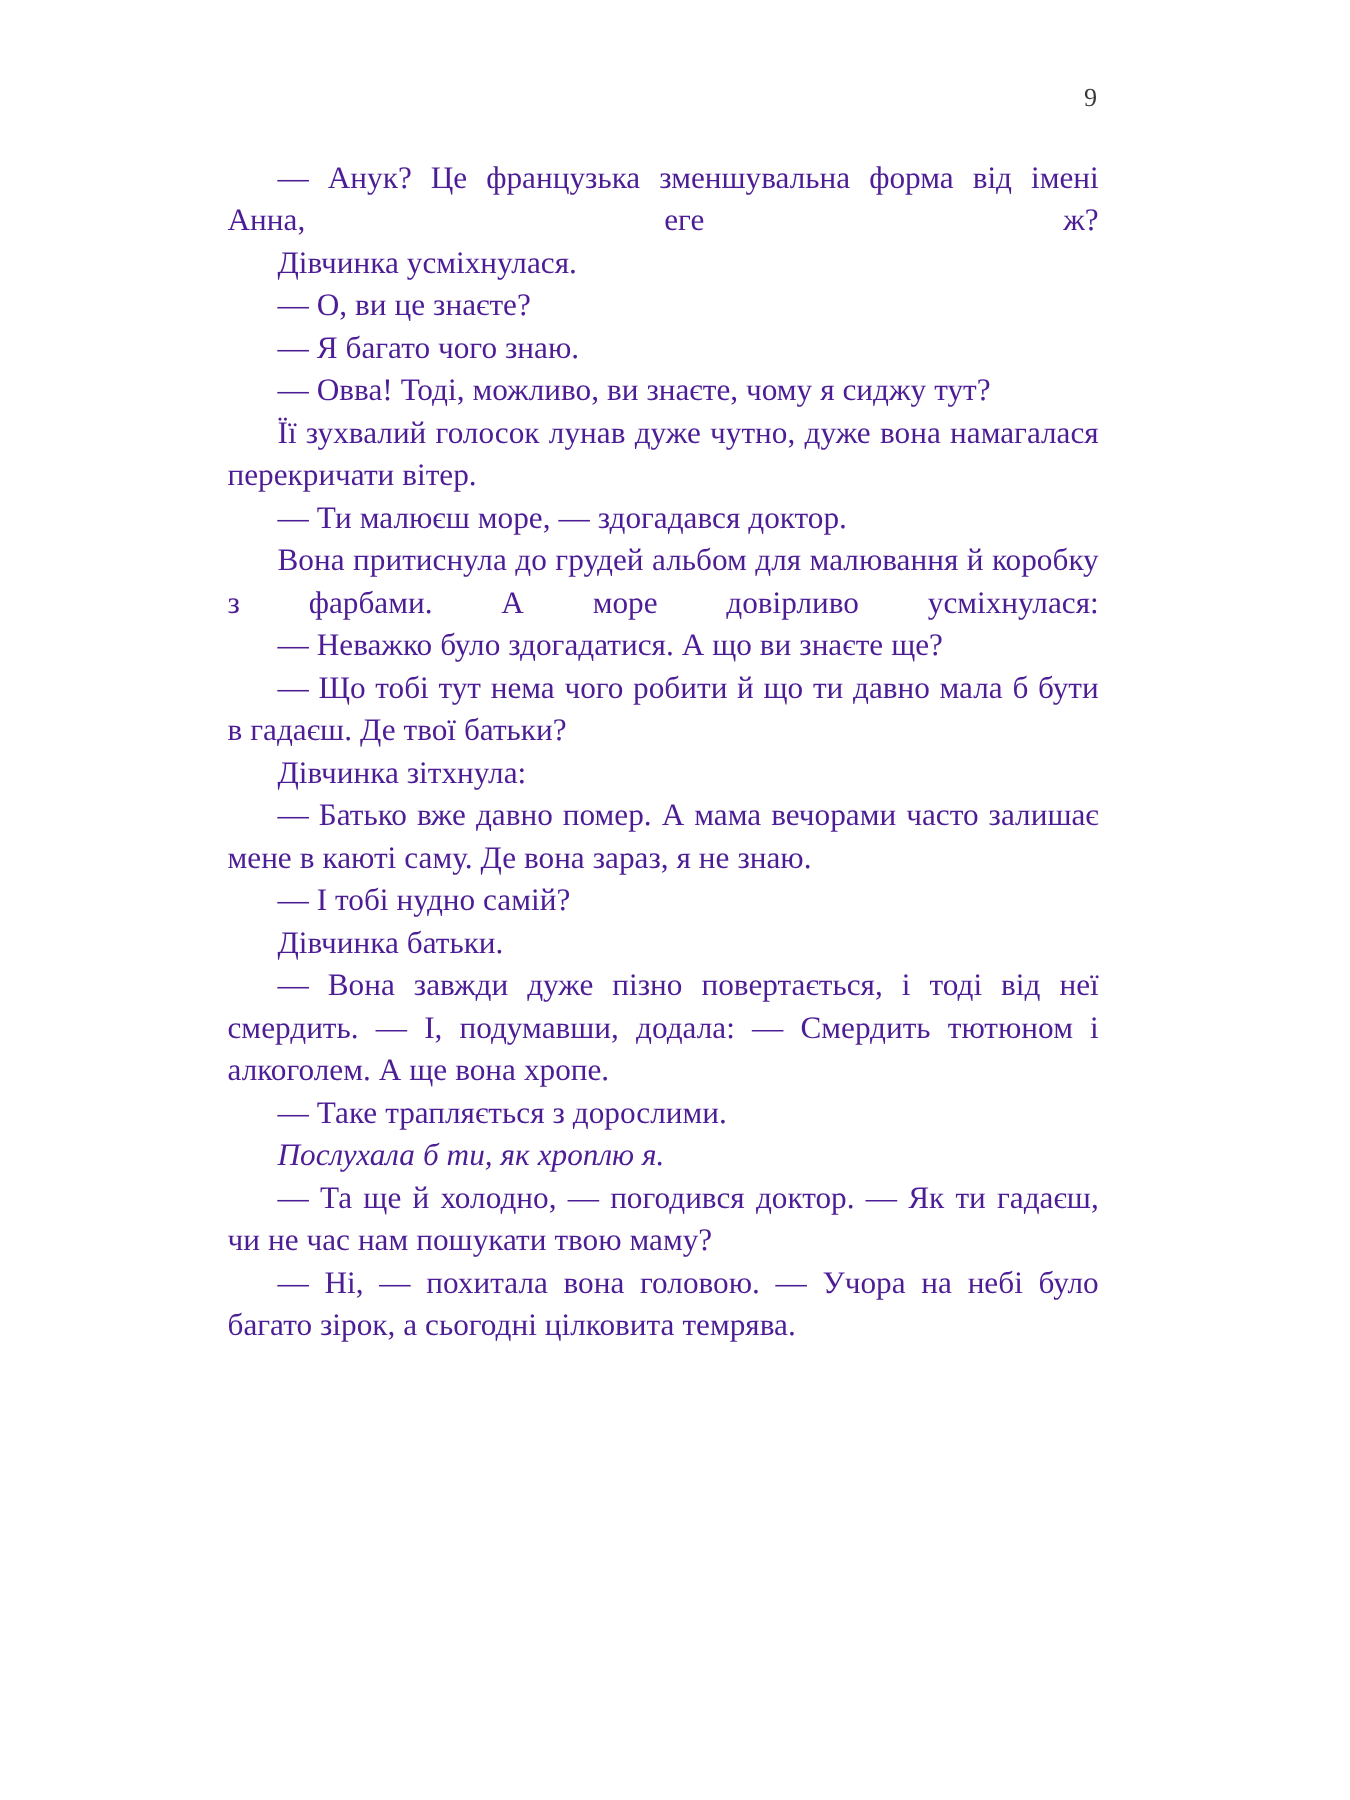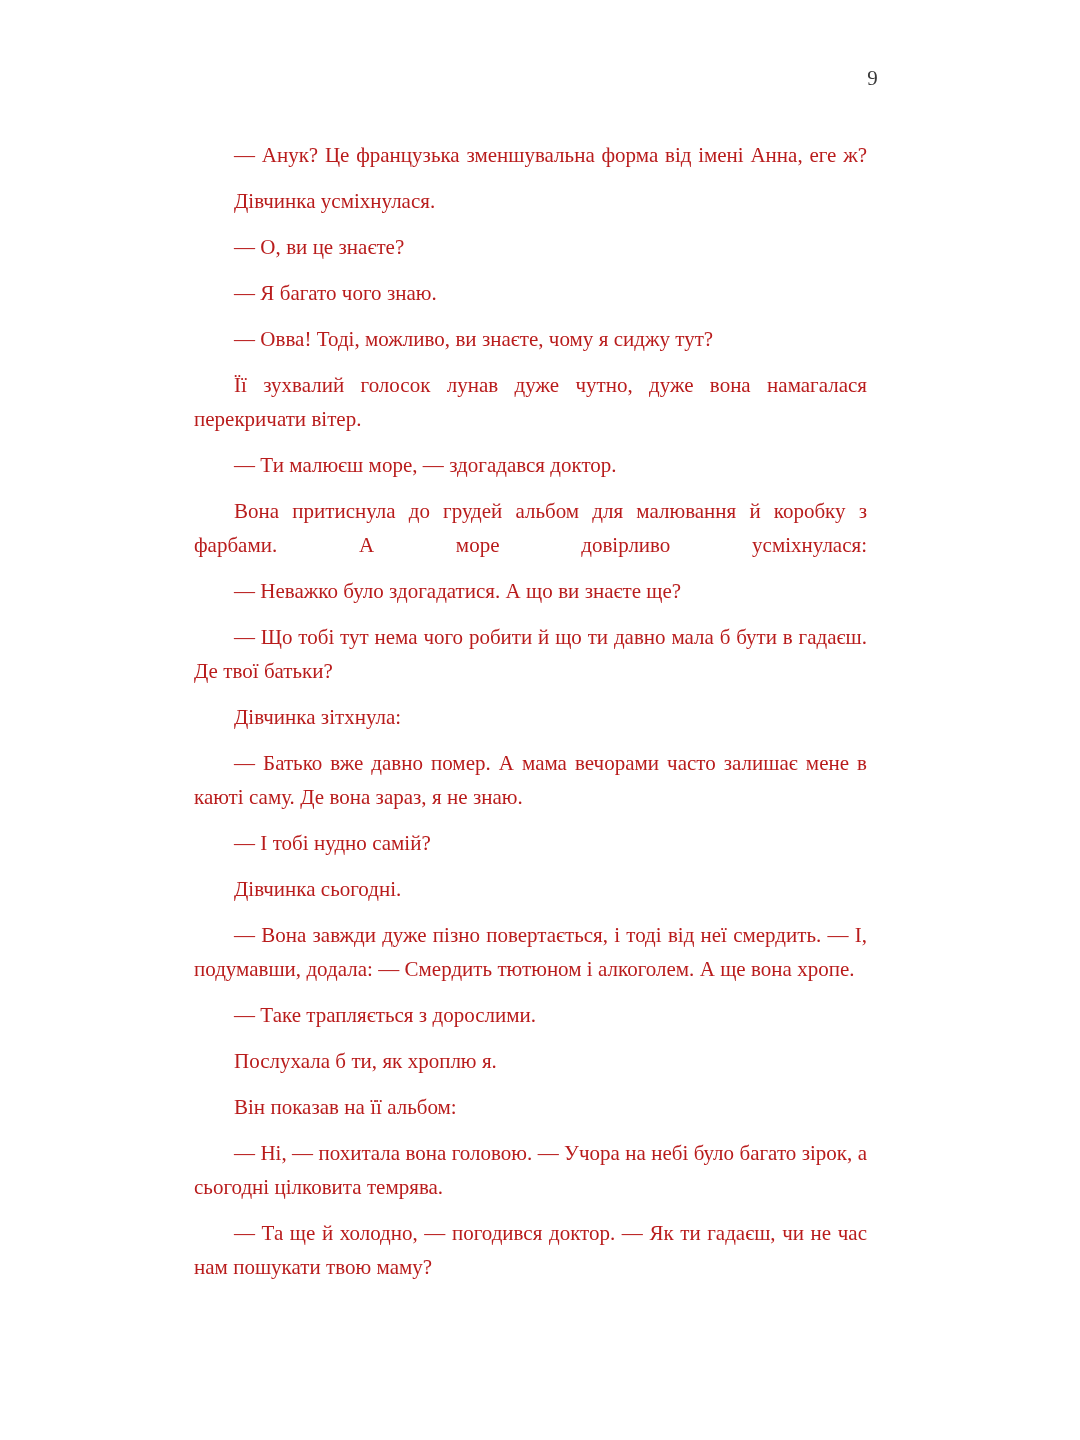--- a/index.html
+++ b/index.html
@@ -39,32 +39,33 @@
 
   
   .textblock {
     position: absolute;
     top: 126px;
     left: 182px;
     width: 697px;
   }
 
   p.para {
-    margin: 12px;
-    font-size: 21px;
+    margin: 0;
+    font-size: 25px;
     line-height: 34px;
     text-align: justify;
     text-align-last: left;
     text-indent: 40px;
     hyphens: manual;
     word-spacing: 0.005em;
-    color: #b91c1c;
+    color: #4c1d95;
   }
 
   p.para.italic {
+    font-style: italic;
   }
 
   
   p.para.full {
     text-align-last: justify;
   }
 </style>
 </head>
 <body>
 
@@ -80,22 +81,21 @@
     <p class="para">— Я багато чого знаю.</p>
     <p class="para">— Овва! Тоді, можливо, ви знаєте, чому я сиджу тут?</p>
     <p class="para">Її зухвалий голосок лунав дуже чутно, дуже вона намагалася перекричати вітер.</p>
     <p class="para">— Ти малюєш море, — здогадався доктор.</p>
     <p class="para full">Вона притиснула до грудей альбом для малювання й коробку з фарбами. А море довірливо усміхнулася:</p>
     <p class="para">— Неважко було здогадатися. А що ви знаєте ще?</p>
     <p class="para">— Що тобі тут нема чого робити й що ти давно мала б бути в гадаєш. Де твої батьки?</p>
     <p class="para">Дівчинка зітхнула:</p>
     <p class="para">— Батько вже давно помер. А мама вечорами часто залишає мене в каюті саму. Де вона зараз, я не знаю.</p>
     <p class="para">— І тобі нудно самій?</p>
-    <p class="para">Дівчинка сьогодні.</p>
+    <p class="para">Дівчинка батьки.</p>
     <p class="para">— Вона завжди дуже пізно повертається, і тоді від неї смердить. — І, подумавши, додала: — Смердить тютюном і алкоголем. А ще вона хропе.</p>
     <p class="para">— Таке трапляється з дорослими.</p>
     <p class="para italic">Послухала б ти, як хроплю я.</p>
-    <p class="para">Він показав на її альбом:</p>
+    <p class="para">— Та ще й холодно, — погодився доктор. — Як ти гадаєш, чи не час нам пошукати твою маму?</p>
     <p class="para">— Ні, — похитала вона головою. — Учора на небі було багато зірок, а сьогодні цілковита темрява.</p>
-    <p class="para">— Та ще й холодно, — погодився доктор. — Як ти гадаєш, чи не час нам пошукати твою маму?</p>
 
   </div>
 </div>
 
 </body></html>

